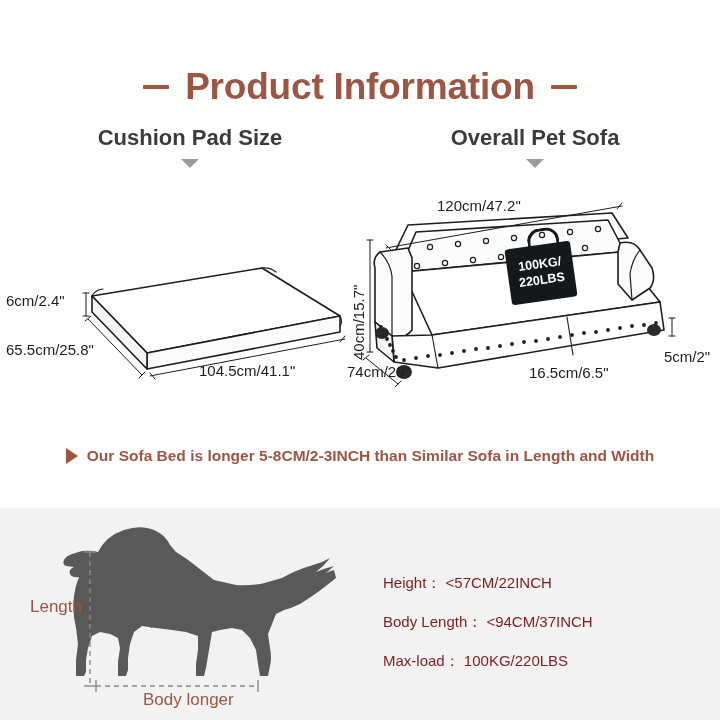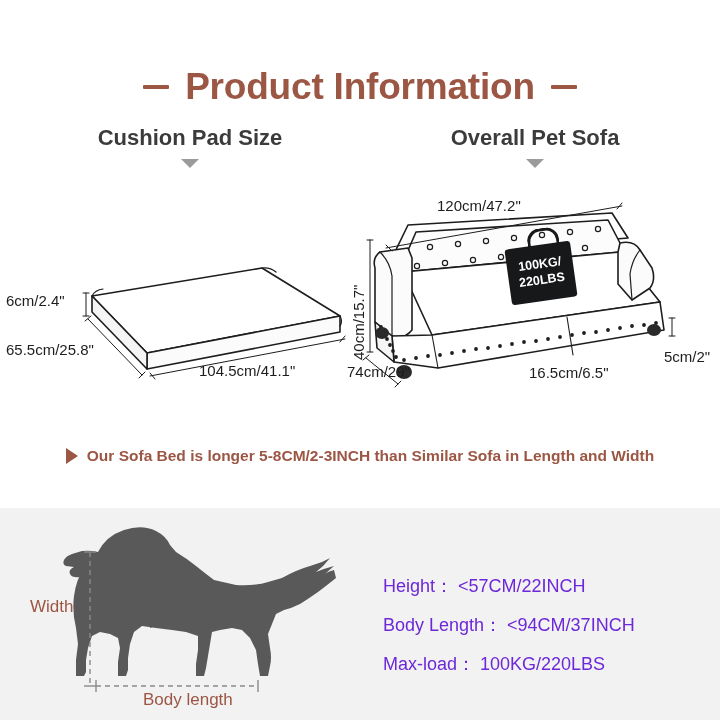--- a/index.html
+++ b/index.html
@@ -83,21 +83,21 @@
     position:absolute;left:0;top:508px;width:720px;height:212px;
     background:#f2f2f2;
   }
   .panel-label{
     position:absolute;font-size:17px;color:#9c5644;white-space:nowrap;
   }
   #lbl-height{left:30px;top:597px;}
   #lbl-bodylen{left:143px;top:690px;}
 
   .spec{
-    position:absolute;left:383px;font-size:18px;color:#6d28d9;white-space:nowrap;
+    position:absolute;left:383px;font-size:15px;color:#7f1d1d;white-space:nowrap;
   }
   #spec0{top:574px;}
   #spec1{top:613px;text-align:right;}
   #spec2{top:652px;}
 </style>
 </head>
 <body>
 
 <div id="root">
 
@@ -364,20 +364,20 @@
       <path d="M96,686 L258,686"></path>
     </g>
     <g stroke="#8a8a8a" stroke-width="1.4" fill="none">
       <path d="M84,552 L96,552"></path>
       <path d="M84,686 L96,686"></path>
       <path d="M96,680 L96,692"></path>
       <path d="M258,680 L258,692"></path>
     </g>
   </svg>
 
-  <div class="panel-label" id="lbl-height">Width</div>
-  <div class="panel-label" id="lbl-bodylen">Body length</div>
+  <div class="panel-label" id="lbl-height">Length</div>
+  <div class="panel-label" id="lbl-bodylen">Body longer</div>
 
   <div class="spec" id="spec0">Height： &lt;57CM/22INCH</div>
   <div class="spec" id="spec1">Body Length： &lt;94CM/37INCH</div>
   <div class="spec" id="spec2">Max-load： 100KG/220LBS</div>
 
 </div>
 
 </body></html>

